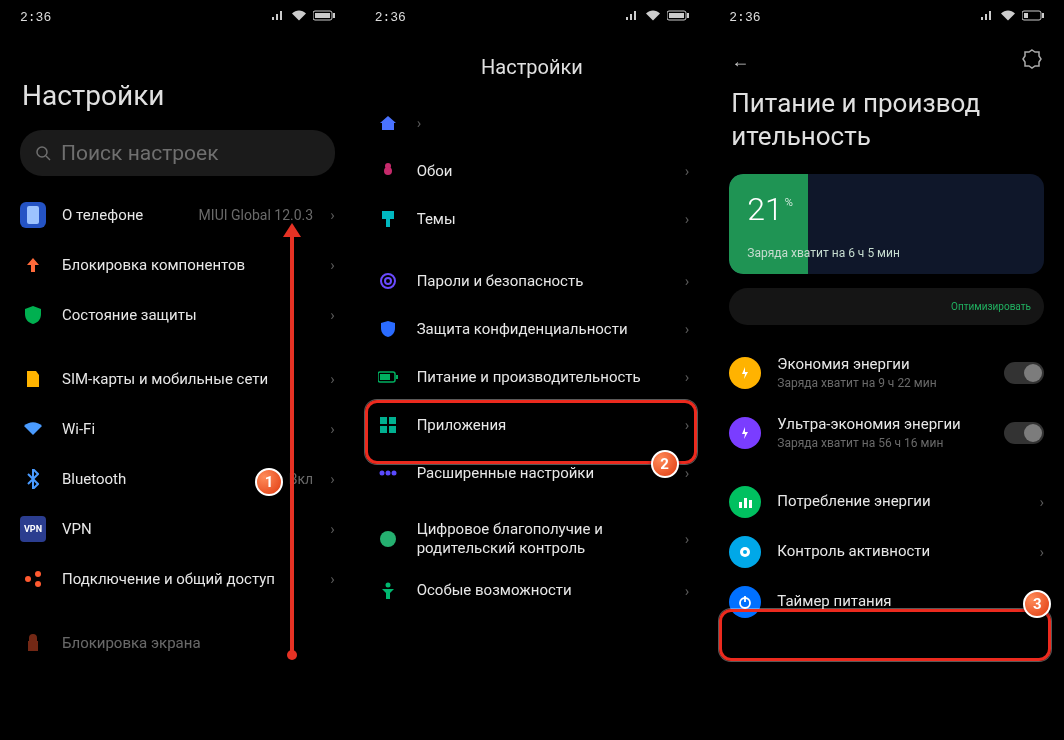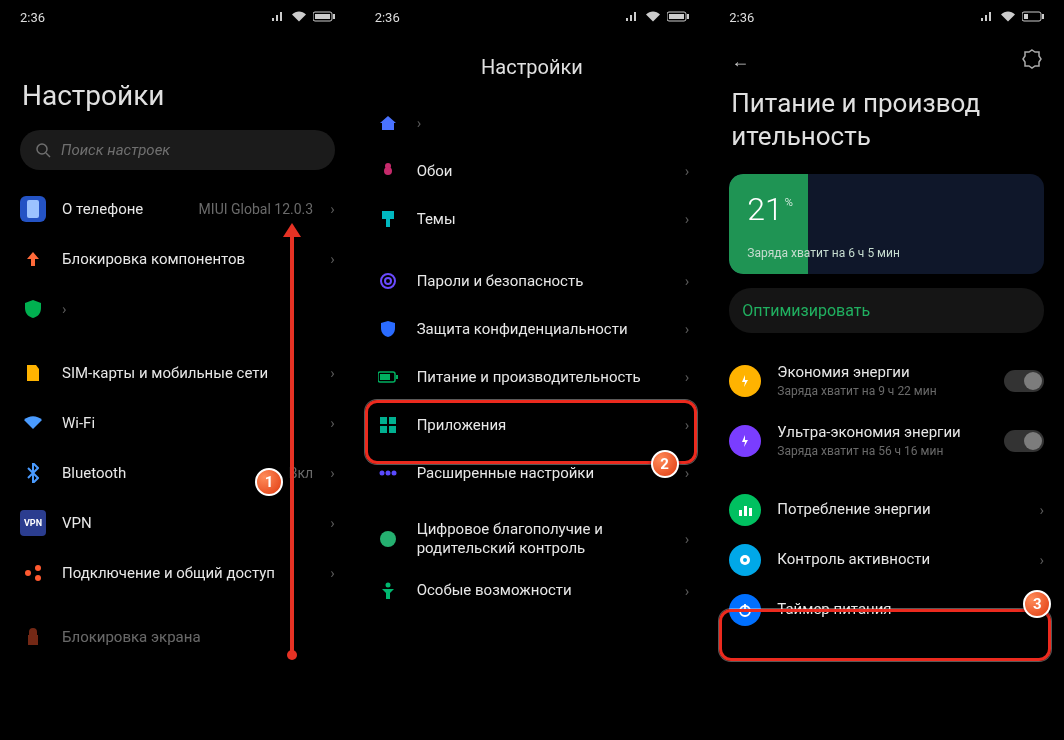--- a/index.html
+++ b/index.html
@@ -20,20 +20,21 @@
     font-size: 15px;
     padding: 0 2px;
   }
   .status-bar {
     display: flex;
     justify-content: space-between;
     align-items: center;
     padding: 10px 18px 6px;
     font-size: 13px;
     color: #ddd;
+    font-family: Liberation Mono, monospace;
   }
   .status-icons { display: flex; gap: 6px; align-items: center; }
 
   .big-title {
     font-size: 28px;
     font-weight: 400;
     color: #e0e0e0;
     padding: 48px 20px 14px;
   }
   .mid-title {
@@ -45,22 +46,21 @@
 
   .search {
     margin: 4px 18px 14px;
     background: #1b1b1b;
     border-radius: 22px;
     padding: 11px 16px;
     display: flex;
     align-items: center;
     gap: 10px;
     color: #6f6f6f;
-    font-size: 15px;
-    font-style: italic;
+    font-size: 21px;
   }
 
   .row {
     display: flex;
     align-items: center;
     padding: 12px 18px;
     gap: 16px;
     min-height: 48px;
   }
   .row .icon-box {
@@ -162,24 +162,24 @@
     font-size: 32px; font-weight: 300; color: #fff;
     z-index: 2;
   }
   .battery-pct .pc { font-size: 11px; vertical-align: top; position: relative; top: 6px; left: 2px;}
   .battery-sub { position: relative; z-index: 2; font-size: 12px; color: #c6dccf; }
 
   .opt-btn {
     margin: 4px 18px 18px;
     background: #151515;
     border-radius: 22px;
-    text-align: left;
+    text-align: right;
     padding: 13px;
     color: #20b060;
-    font-size: 16px;
+    font-size: 10px;
   }
 
   .toggle {
     width: 40px; height: 22px;
     background: #333;
     border-radius: 11px;
     position: relative;
     flex-shrink: 0;
   }
   .toggle::after {
@@ -246,20 +246,21 @@
       </div>
     <div class="txt">Блокировка компонентов</div>
     <span class="chev">›</span>
   </div>
   <div class="row">
     <div class="icon-box">
         <svg width="18" height="20">
           <path d="M9 1l8 3v5c0 6-4 9-8 10C5 18 1 15 1 9V4z" fill="#00b050"></path>
         </svg>
       </div>
+    <div class="txt">Состояние защиты</div>
     <span class="chev">›</span>
   </div>
 
   <div class="sep"></div>
 
   <div class="row">
     <div class="icon-box">
         <svg width="14" height="18">
           <path d="M1 1h9l3 4v12H1z" fill="#ffb300"></path>
         </svg>

